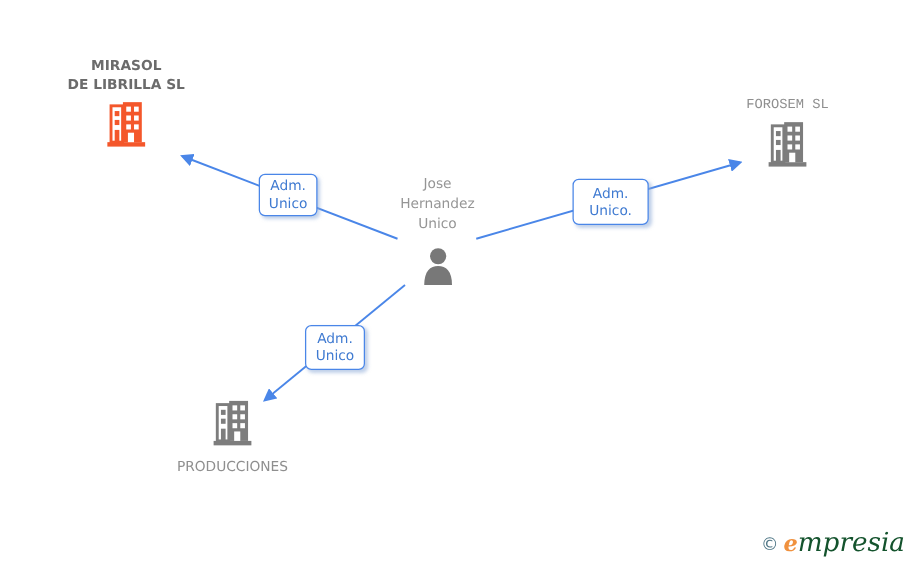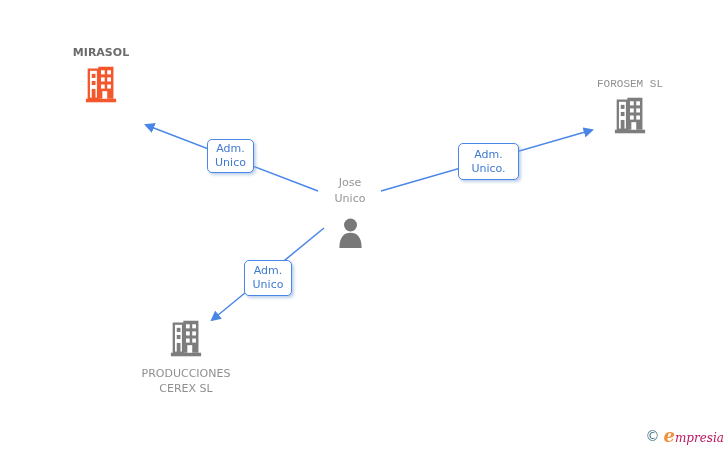--- a/index.html
+++ b/index.html
@@ -16,21 +16,21 @@
   .icon-wrap { display:inline-block; }
   .building-gray { color:#7d7d7d; }
   .building-accent { color:#f4572b; }
 
   #node-mirasol      { left:26px;  top:45px;  width:150px; }
   #node-mirasol .icon-wrap { margin-top:6px; }
   #node-forosem      { left:555px; top:77px;  width:150px;font-family:Liberation Mono, monospace; }
   #node-forosem .icon-wrap { margin-top:5px; }
   #node-producciones { left:111px; top:320px; width:150px; }
   #node-producciones .cname { margin-top:5px; }
-  #node-person       { left:275px; top:139px; width:150px;margin-top:36px; }
+  #node-person       { left:275px; top:139px; width:150px; }
   #node-person .pname { font-size:11px; line-height:16px; color:#959595; }
   #node-person .icon-wrap { margin-top:11px; color:#787878; }
 
   .rel-box {
     position:absolute; z-index:3; background:#ffffff;
     border:1.6px solid #4a86e8; border-radius:5px;
     box-shadow:2px 2px 3px rgba(140,170,215,0.55);
     color:#3f7ad1; font-size:11px; line-height:14px;
     display:flex; flex-direction:column; align-items:center; justify-content:center;
     text-align:center;
@@ -39,41 +39,42 @@
   #rel-2 { left:458px; top:143px; width:59px; height:35px; }
   #rel-3 { left:244px; top:260px; width:46px; height:34px; }
 
   .watermark {
     position:absolute; right:4px; bottom:4px; z-index:4;
     text-decoration:none; white-space:nowrap; cursor:pointer;
   }
   .wm-c { font-size:14px; color:#4d7585; vertical-align:1px; margin-right:4px; }
   .wm-brand { font-family:"DejaVu Serif","Liberation Serif",serif; font-style:italic; }
   .wm-e    { font-size:18px; color:#f0913e; font-weight:bold; font-style:italic; }
-  .wm-rest { font-size:12px; color:#be185d; font-style:italic; }
+  .wm-rest { font-size:21px; color:#14532d; font-style:italic; }
 </style>
 </head>
 <body>
 
 <div class="canvas">
 
   <svg class="edges" xmlns="http://www.w3.org/2000/svg">
     <defs>
       <marker id="arrow" viewBox="0 0 10 10" refX="8" refY="5" markerWidth="7" markerHeight="7" orient="auto-start-reverse">
         <path d="M0,0 L10,5 L0,10 z" fill="#4a86e8"></path>
       </marker>
     </defs>
     <line x1="318" y1="191" x2="146" y2="125" stroke="#4a86e8" stroke-width="1.5" marker-end="url(#arrow)"></line>
     <line x1="381" y1="191" x2="592" y2="130" stroke="#4a86e8" stroke-width="1.5" marker-end="url(#arrow)"></line>
     <line x1="324" y1="228" x2="212" y2="320" stroke="#4a86e8" stroke-width="1.5" marker-end="url(#arrow)"></line>
   </svg>
 
   <div class="node highlight" id="node-mirasol">
     <div class="cname stack">
       <span>MIRASOL</span>
+      <span>DE LIBRILLA SL</span>
     </div>
     <span class="icon-wrap building-accent">
       <svg viewBox="0 0 36 40" width="32" height="37" aria-hidden="true">
         <g fill="currentColor">
           <rect x="1" y="36" width="34" height="4"></rect>
           <rect x="4.3" y="3.3" width="10.4" height="32.7" fill="none" stroke="currentColor" stroke-width="2.6"></rect>
           <rect x="7.6" y="8" width="4.2" height="4.6"></rect>
           <rect x="7.6" y="16" width="4.2" height="4.6"></rect>
           <rect x="7.6" y="25" width="4.2" height="11"></rect>
           <rect x="15" y="0" width="17" height="36"></rect>
@@ -129,27 +130,27 @@
           <rect x="18" y="12" width="4.2" height="4.6" fill="#fff"></rect>
           <rect x="25" y="12" width="4.2" height="4.6" fill="#fff"></rect>
           <rect x="18" y="20" width="4.2" height="4.6" fill="#fff"></rect>
           <rect x="25" y="20" width="4.2" height="4.6" fill="#fff"></rect>
           <rect x="19.5" y="27.5" width="5.5" height="8.5" fill="#fff"></rect>
         </g>
       </svg>
     </span>
     <div class="cname stack">
       <span>PRODUCCIONES</span>
-      <span>CEREX SL</span>
     </div>
   </div>
 
   <div class="node" id="node-person">
     <div class="pname stack">
       <span>Jose</span>
+      <span>Hernandez</span>
       <span>Unico</span>
     </div>
     <span class="icon-wrap">
       <svg viewBox="0 0 30 31" width="29" height="30" aria-hidden="true">
         <g fill="currentColor">
           <circle cx="15" cy="7.2" r="6.7"></circle>
           <path d="M3.5,31 C3.5,19.5 8.5,15.3 15,15.3 C21.5,15.3 26.5,19.5 26.5,31 Z"></path>
         </g>
       </svg>
     </span>

